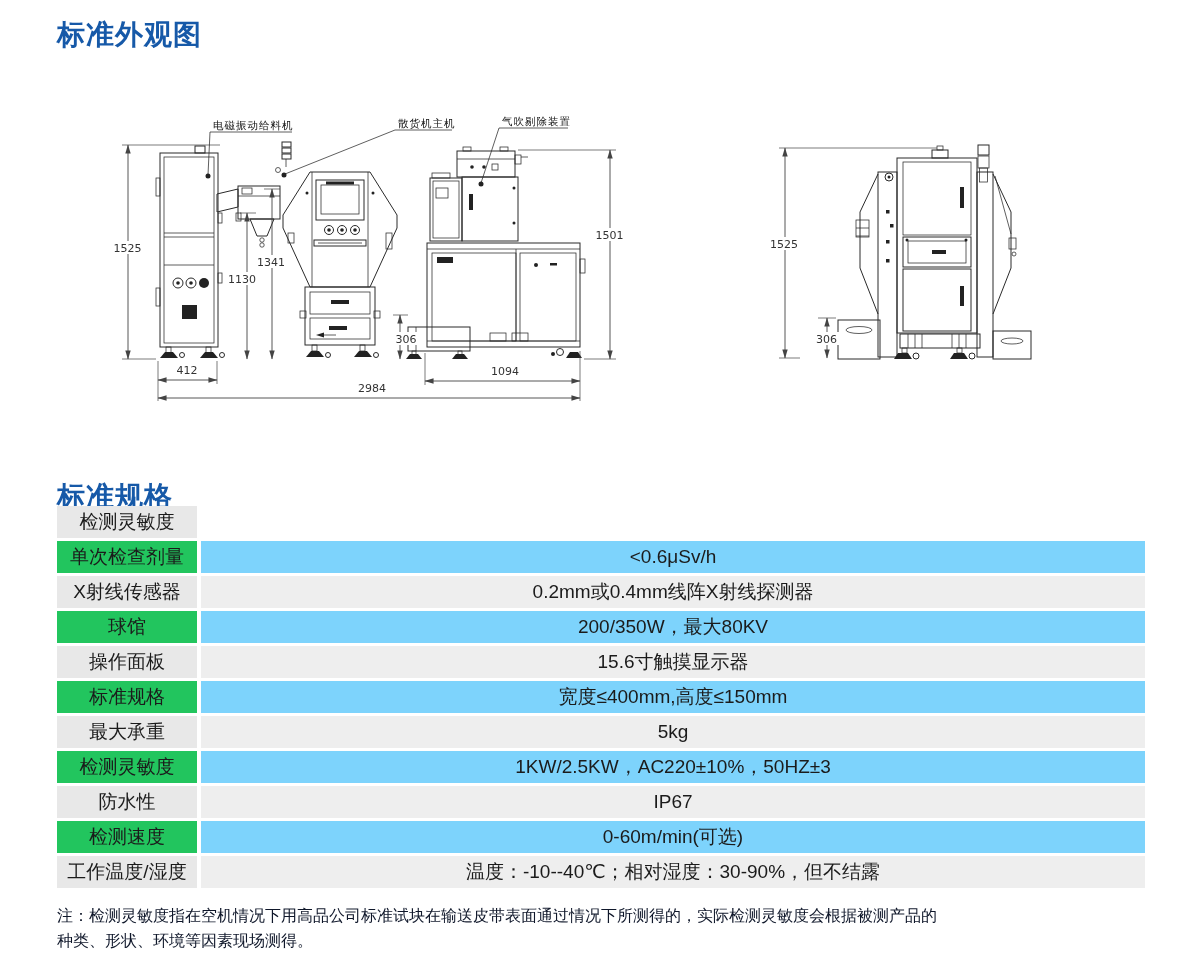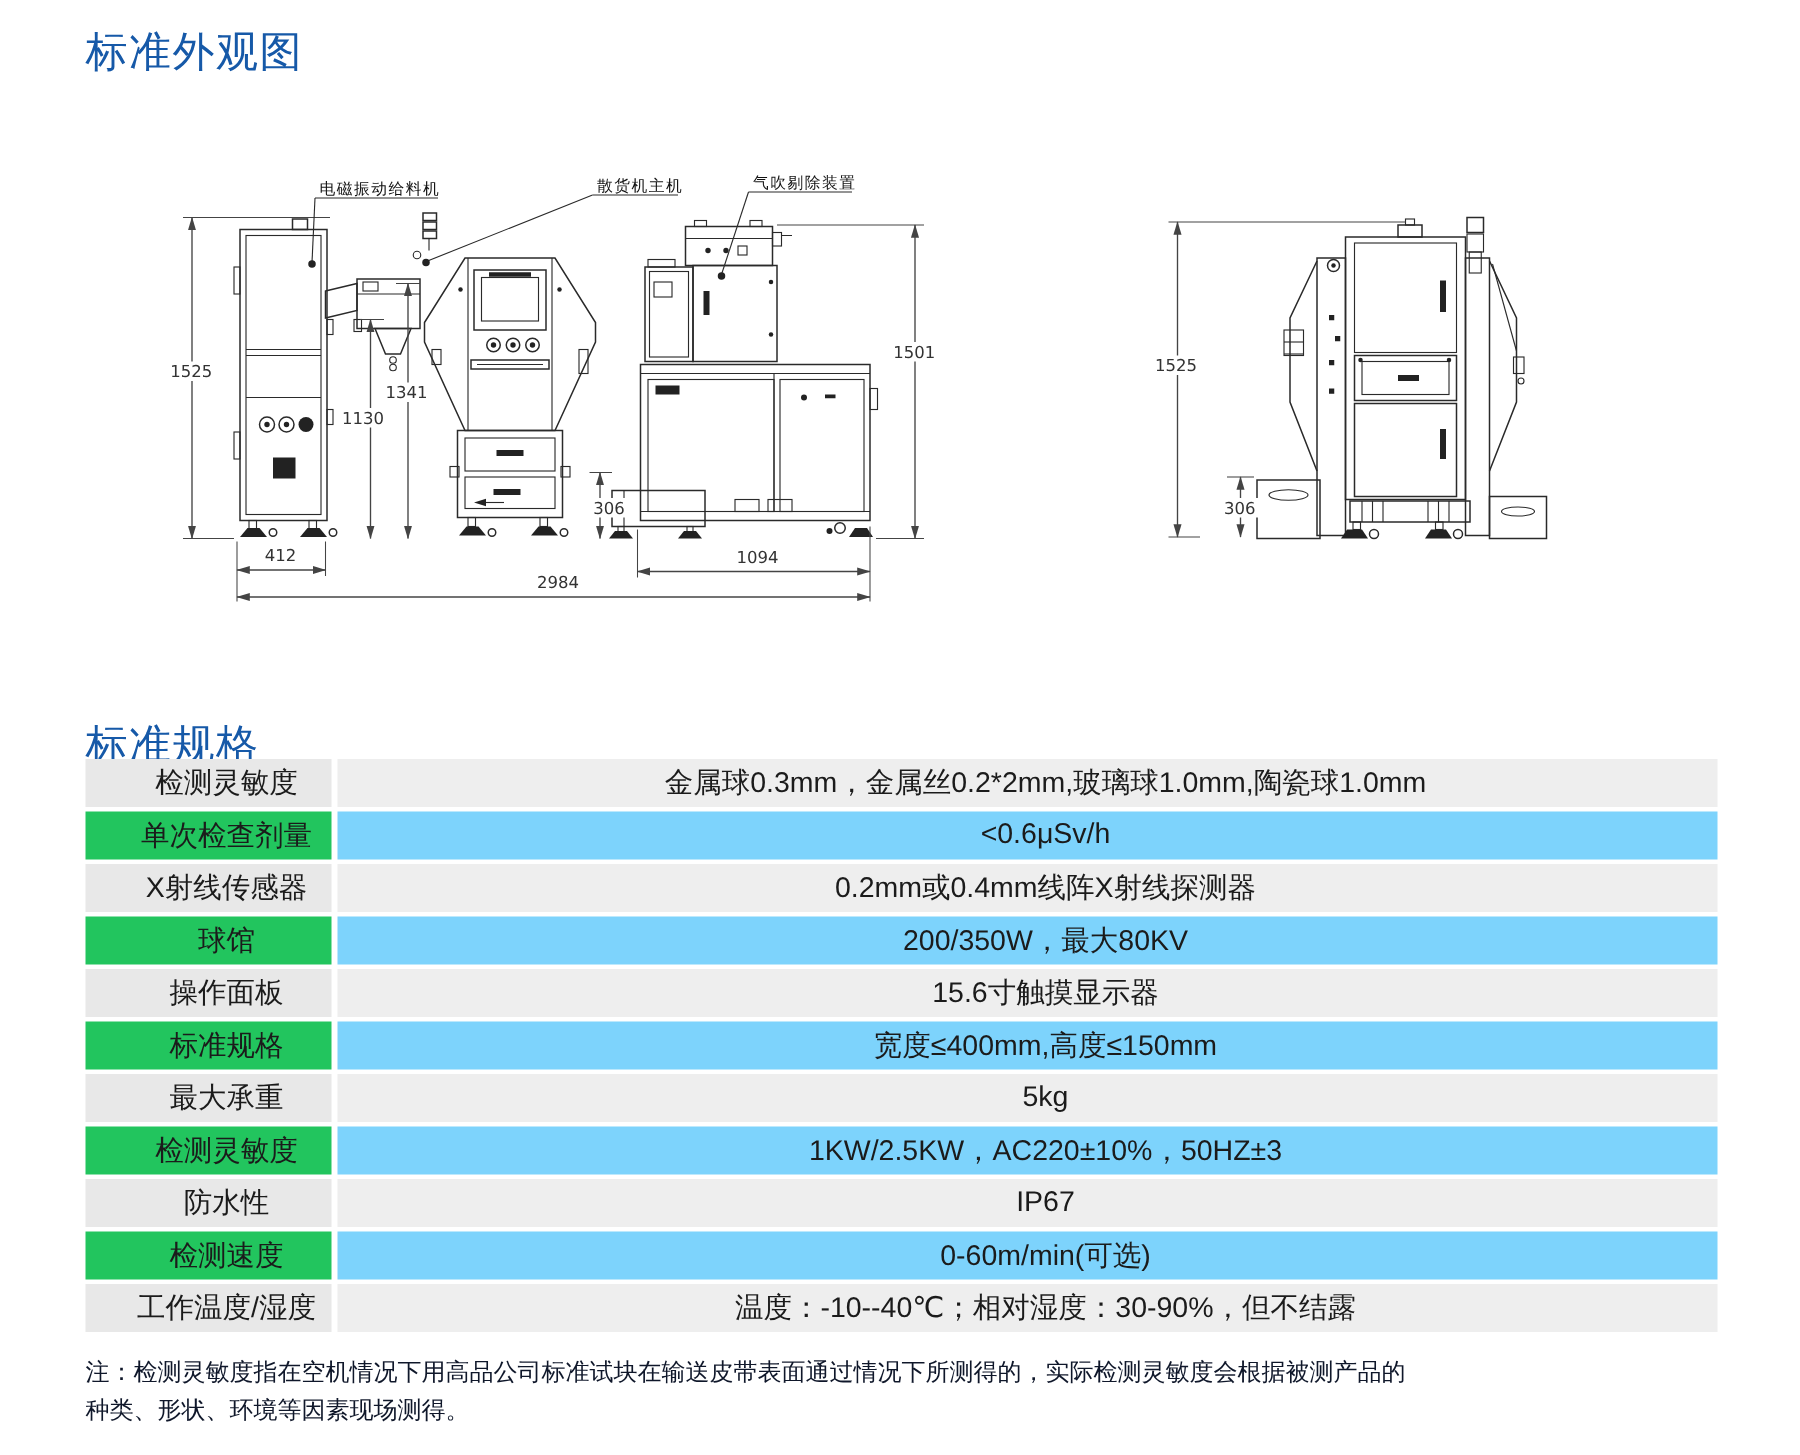--- a/index.html
+++ b/index.html
@@ -1,34 +1,34 @@
 <!DOCTYPE html>
 <html><head>
 <meta charset="utf-8">
 <style>
   html,body{margin:0;padding:0;background:#fff;}
   body{width:1200px;height:970px;position:relative;overflow:hidden;
        font-family:"Liberation Sans","DejaVu Sans",sans-serif;color:#1b1b1b;}
-  .section-title{position:absolute;left:57px;font-size:28px;font-weight:normal;color:#1659a8;letter-spacing:1px;}
+  .section-title{position:absolute;left:57px;font-size:28px;font-weight:bold;color:#1659a8;letter-spacing:1px;}
   #title-appearance{top:16px;}
   #title-spec{top:478px;}
   .drawing{position:absolute;}
   #drawing-front{left:60px;top:93px;}
   #drawing-side{left:752px;top:128px;}
   svg .ln{stroke:#2a2a2a;stroke-width:1;fill:none;}
   svg .thin{stroke:#2a2a2a;stroke-width:.75;fill:none;}
   svg .fill{fill:#222;stroke:none;}
   svg .dimln{stroke:#444;stroke-width:.9;fill:none;}
   svg .extln{stroke:#444;stroke-width:.7;fill:none;}
   svg text.dim{font-family:"DejaVu Sans",sans-serif;font-size:11px;fill:#333;text-anchor:middle;}
   svg text.cadlabel{font-family:"DejaVu Sans",sans-serif;font-size:10.5px;fill:#111;letter-spacing:1px;}
   svg .bg{fill:#fff;stroke:none;}
   .spec-table{position:absolute;left:57px;top:506px;width:1088px;}
   .spec-row{display:flex;height:32px;margin-bottom:3px;}
-  .spec-row .cell{display:flex;align-items:center;justify-content:center;font-size:19px;padding-left:24px;}
+  .spec-row .cell{display:flex;align-items:center;justify-content:center;font-size:19px;}
   .spec-row .label{width:140px;}
   .spec-row .value{flex:1;margin-left:4px;}
   .row-gray .label{background:#e8e8e8;}
   .row-gray .value{background:#eeeeee;}
   .row-blue .label{background:#22c55e;}
   .row-blue .value{background:#7dd3fc;}
   .note{position:absolute;left:57px;top:904px;width:1060px;font-size:16px;color:#0f172a;line-height:1.55;}
 </style>
 </head>
 <body>
@@ -299,21 +299,20 @@
 </svg>
 </div>
 
 <div class="section-title" id="title-spec">标准规格</div>
 
 <div class="spec-table">
 
   <div>
     <div class="spec-row row-gray">
       <div class="cell label">检测灵敏度</div>
-      <div class="cell value">金属球0.3mm，金属丝0.2*2mm,玻璃球1.0mm,陶瓷球1.0mm</div>
     </div>
 
     <div class="spec-row row-blue">
       <div class="cell label">单次检查剂量</div>
       <div class="cell value">&lt;0.6μSv/h</div>
     </div>
 
     <div class="spec-row row-gray">
       <div class="cell label">X射线传感器</div>
       <div class="cell value">0.2mm或0.4mm线阵X射线探测器</div>

